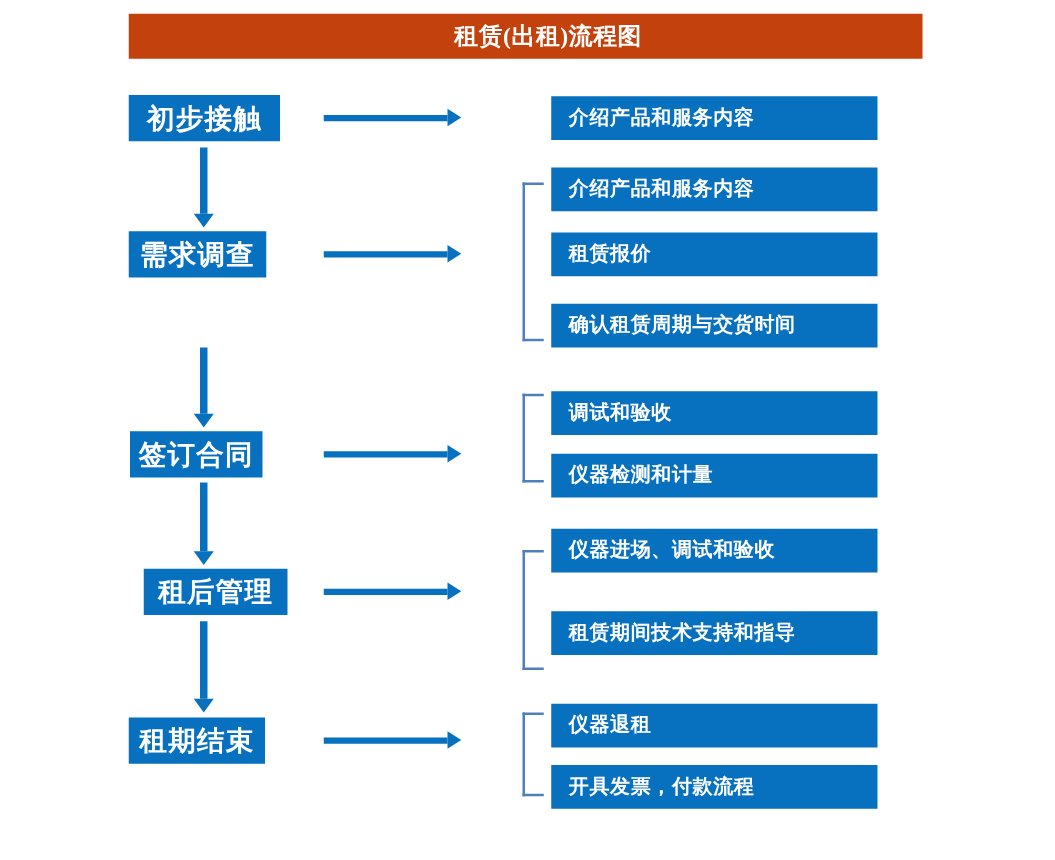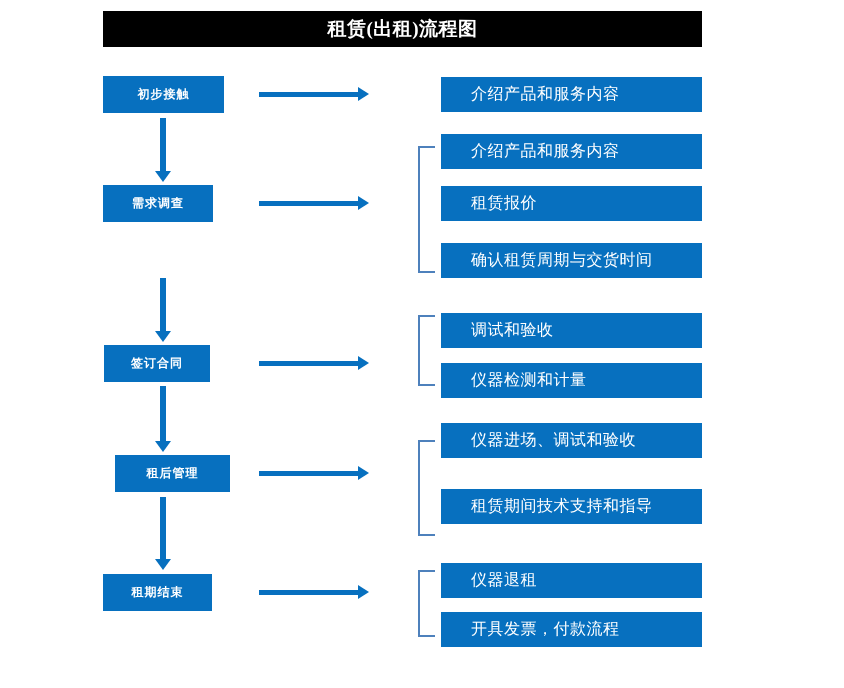--- a/index.html
+++ b/index.html
@@ -19,57 +19,58 @@
     overflow: hidden;
   }
 
   
   .title-banner {
     position: absolute;
     left: 103px;
     top: 11px;
     width: 599px;
     height: 36px;
-    background: #000000;
+    background: #c2410c;
     color: #ffffff;
     display: flex;
     align-items: center;
     justify-content: center;
     font-size: 19px;
     font-weight: bold;
     letter-spacing: 0.5px;
+    padding-left: 36px;
   }
 
   
   .stage-box {
     position: absolute;
     background: #0770BF;
     color: #ffffff;
     display: flex;
     align-items: center;
     justify-content: center;
-    font-size: 12px;
+    font-size: 22px;
     font-weight: bold;
     letter-spacing: 1px;
     box-sizing: border-box;
   }
 
   
   .detail-box {
     position: absolute;
     left: 441px;
     width: 261px;
     height: 35px;
     background: #0770BF;
     color: #ffffff;
     display: flex;
     align-items: center;
     font-size: 16px;
-    font-weight: normal;
-    padding-left: 30px;
+    font-weight: bold;
+    padding-left: 14px;
     letter-spacing: 0.5px;
     box-sizing: border-box;
     text-align: right;
   }
 
   
   .h-arrow {
     position: absolute;
     height: 14px;
   }

